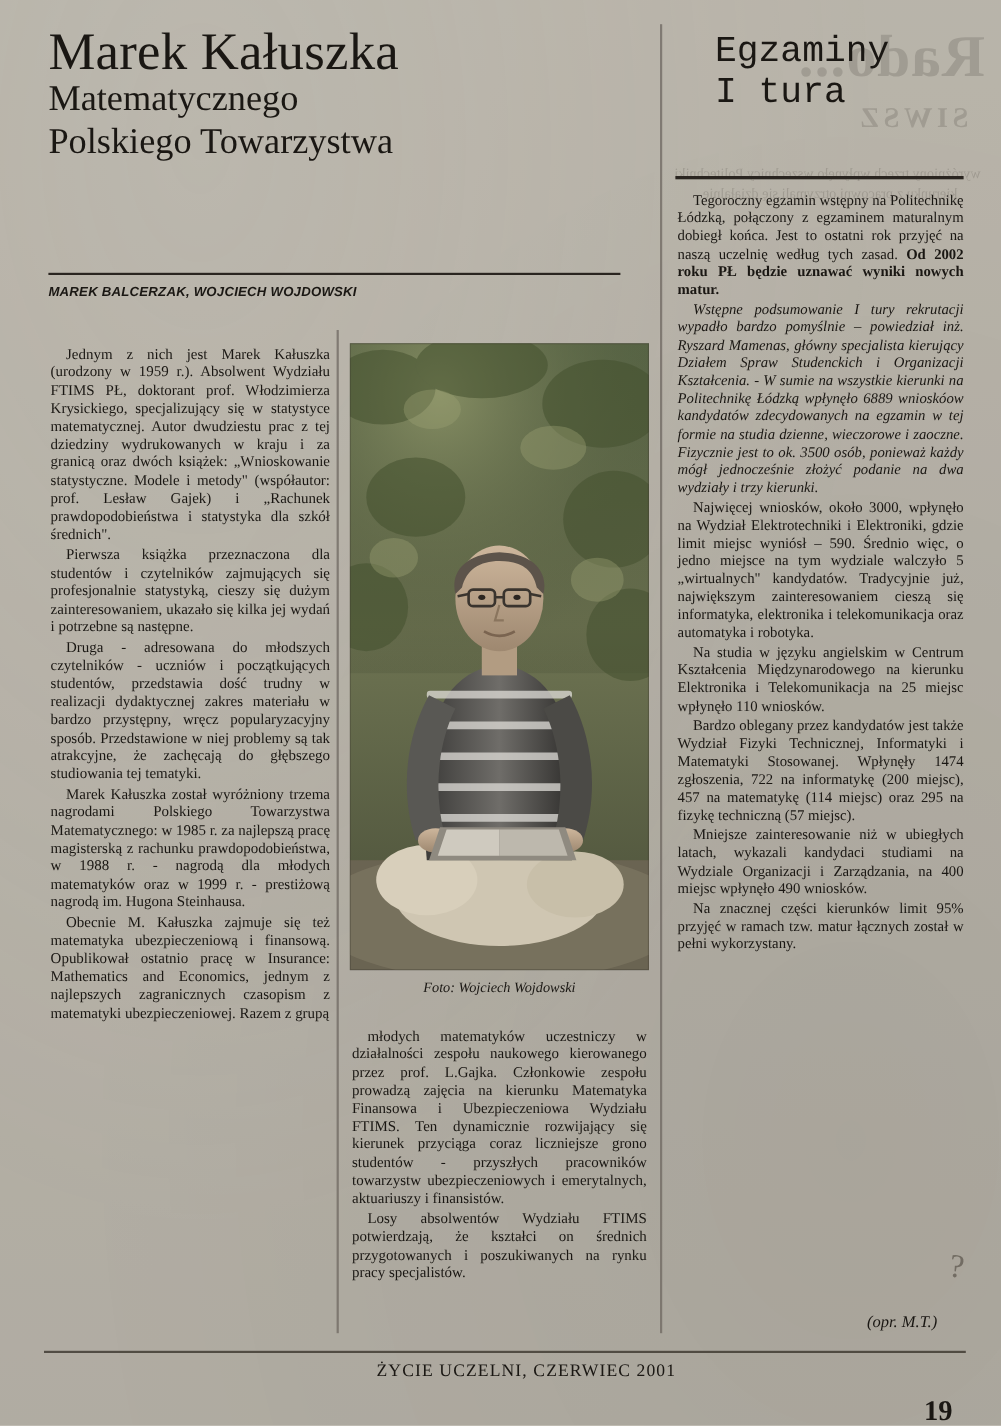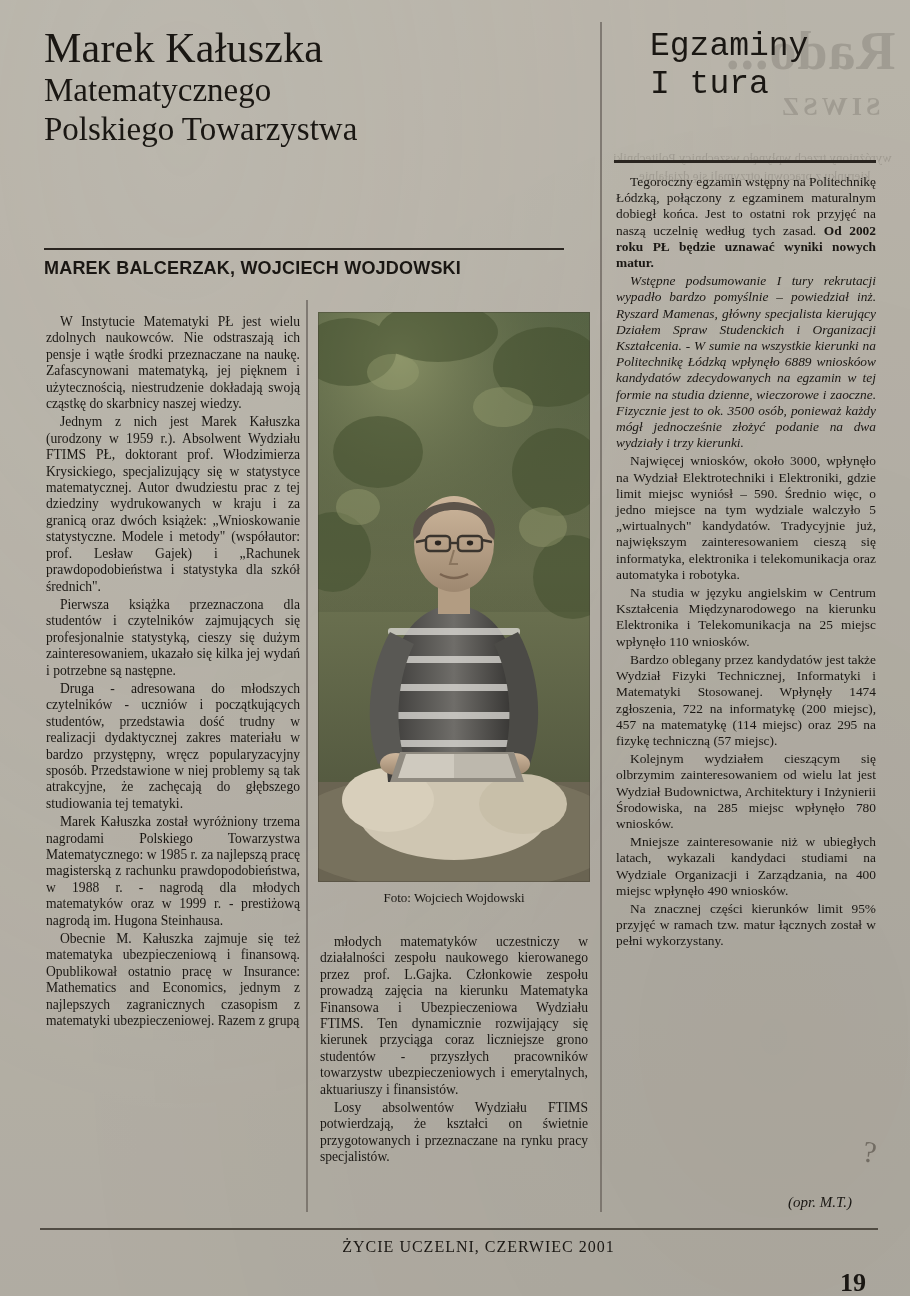--- a/index.html
+++ b/index.html
@@ -60,39 +60,40 @@
   }
 
   
   .headline {
     position: absolute;
     left: 44px;
     top: 26px;
     width: 510px;
   }
   .headline .h1 {
-    font-size: 42px;
+    font-size: 48px;
     line-height: 44px;
     font-weight: normal;
     letter-spacing: 0.2px;
   }
   .headline .h2 {
     font-size: 33px;
     line-height: 37px;
     margin-top: 2px;
     font-weight: normal;
   }
   .byline {
     position: absolute;
     left: 44px;
     top: 258px;
     width: 520px;
     font-family: "Liberation Sans", sans-serif;
     font-weight: bold;
-    font-size: 18px;
+    font-style: italic;
+    font-size: 12px;
     letter-spacing: .2px;
   }
   .byline-rule {
     position: absolute;
     left: 44px;
     top: 248px;
     width: 520px;
     height: 2px;
     background: #2a2520;
   }
@@ -154,20 +155,21 @@
     overflow: hidden;
   }
   .photo svg { display: block; }
   .photo-caption {
     position: absolute;
     left: 318px;
     top: 890px;
     width: 272px;
     text-align: center;
     font-size: 13px;
+    font-style: italic;
     font-family: "Liberation Serif", serif;
   }
 
   
   .opr {
     position: absolute;
     left: 588px;
     top: 1194px;
     width: 264px;
     text-align: right;
@@ -235,21 +237,20 @@
     <div class="rhead">
       <div class="t1">Egzaminy</div>
       <div class="t1">I tura</div>
     </div>
     <div class="rhead-rule"></div>
 
     <div class="vrule" style="left:600px; top:22px; height:1190px;"></div>
     <div class="vrule" style="left:306px; top:300px; height:912px;"></div>
 
     <div class="col" id="col1">
-      <p class="first">W Instytucie Matematyki PŁ jest wielu zdolnych naukowców. Nie odstraszają ich pensje i wątłe środki przeznaczane na naukę. Zafascynowani matematyką, jej pięknem i użytecznością, niestrudzenie dokładają swoją cząstkę do skarbnicy naszej wiedzy.</p>
       <p>Jednym z nich jest Marek Kałuszka (urodzony w 1959 r.). Absolwent Wydziału FTIMS PŁ, doktorant prof. Włodzimierza Krysickiego, specjalizujący się w statystyce matematycznej. Autor dwudziestu prac z tej dziedziny wydrukowanych w kraju i za granicą oraz dwóch książek: „Wnioskowanie statystyczne. Modele i metody" (współautor: prof. Lesław Gajek) i „Rachunek prawdopodobieństwa i statystyka dla szkół średnich".</p>
       <p>Pierwsza książka przeznaczona dla studentów i czytelników zajmujących się profesjonalnie statystyką, cieszy się dużym zainteresowaniem, ukazało się kilka jej wydań i potrzebne są następne.</p>
       <p>Druga - adresowana do młodszych czytelników - uczniów i początkujących studentów, przedstawia dość trudny w realizacji dydaktycznej zakres materiału w bardzo przystępny, wręcz popularyzacyjny sposób. Przedstawione w niej problemy są tak atrakcyjne, że zachęcają do głębszego studiowania tej tematyki.</p>
       <p>Marek Kałuszka został wyróżniony trzema nagrodami Polskiego Towarzystwa Matematycznego: w 1985 r. za najlepszą pracę magisterską z rachunku prawdopodobieństwa, w 1988 r. - nagrodą dla młodych matematyków oraz w 1999 r. - prestiżową nagrodą im. Hugona Steinhausa.</p>
       <p>Obecnie M. Kałuszka zajmuje się też matematyka ubezpieczeniową i finansową. Opublikował ostatnio pracę w Insurance: Mathematics and Economics, jednym z najlepszych zagranicznych czasopism z matematyki ubezpieczeniowej. Razem z grupą</p>
     </div>
 
     <div class="photo">
       <svg width="272" height="570" viewBox="0 0 272 570" xmlns="http://www.w3.org/2000/svg">
         <defs>
@@ -342,30 +343,29 @@
           <path d="M122 262 Q136 270 150 262" stroke="#7a6450" stroke-width="2.4" fill="none"></path>
         </g>
 
         <rect width="272" height="570" fill="none" stroke="#3b372f" stroke-width="2" opacity="0.35"></rect>
       </svg>
     </div>
     <div class="photo-caption">Foto: Wojciech Wojdowski</div>
 
     <div class="col" id="col2">
       <p class="first">młodych matematyków uczestniczy w działalności zespołu naukowego kierowanego przez prof. L.Gajka. Członkowie zespołu prowadzą zajęcia na kierunku Matematyka Finansowa i Ubezpieczeniowa Wydziału FTIMS. Ten dynamicznie rozwijający się kierunek przyciąga coraz liczniejsze grono studentów - przyszłych pracowników towarzystw ubezpieczeniowych i emerytalnych, aktuariuszy i finansistów.</p>
-      <p>Losy absolwentów Wydziału FTIMS potwierdzają, że kształci on świetnie przygotowanych i przeznaczane na rynku pracy specjalistów.</p>
+      <p>Losy absolwentów Wydziału FTIMS potwierdzają, że kształci on średnich przygotowanych i poszukiwanych na rynku pracy specjalistów.</p>
     </div>
 
     <div class="col" id="col3">
       <p><span>Tegoroczny egzamin wstępny na Politechnikę Łódzką, połączony z egzaminem maturalnym dobiegł końca. Jest to ostatni rok przyjęć na naszą uczelnię według tych zasad. </span><span class="bd">Od 2002 roku PŁ będzie uznawać wyniki nowych matur.</span></p>
       <p class="it">Wstępne podsumowanie I tury rekrutacji wypadło bardzo pomyślnie – powiedział inż. Ryszard Mamenas, główny specjalista kierujący Działem Spraw Studenckich i Organizacji Kształcenia. - W sumie na wszystkie kierunki na Politechnikę Łódzką wpłynęło 6889 wnioskóow kandydatów zdecydowanych na egzamin w tej formie na studia dzienne, wieczorowe i zaoczne. Fizycznie jest to ok. 3500 osób, ponieważ każdy mógł jednocześnie złożyć podanie na dwa wydziały i trzy kierunki.</p>
       <p>Najwięcej wniosków, około 3000, wpłynęło na Wydział Elektrotechniki i Elektroniki, gdzie limit miejsc wyniósł – 590. Średnio więc, o jedno miejsce na tym wydziale walczyło 5 „wirtualnych" kandydatów. Tradycyjnie już, największym zainteresowaniem cieszą się informatyka, elektronika i telekomunikacja oraz automatyka i robotyka.</p>
       <p>Na studia w języku angielskim w Centrum Kształcenia Międzynarodowego na kierunku Elektronika i Telekomunikacja na 25 miejsc wpłynęło 110 wniosków.</p>
       <p>Bardzo oblegany przez kandydatów jest także Wydział Fizyki Technicznej, Informatyki i Matematyki Stosowanej. Wpłynęły 1474 zgłoszenia, 722 na informatykę (200 miejsc), 457 na matematykę (114 miejsc) oraz 295 na fizykę techniczną (57 miejsc).</p>
-      <p>Kolejnym wydziałem cieszącym się olbrzymim zainteresowaniem od wielu lat jest Wydział Budownictwa, Architektury i Inżynierii Środowiska, na 285 miejsc wpłynęło 780 wniosków.</p>
       <p>Mniejsze zainteresowanie niż w ubiegłych latach, wykazali kandydaci studiami na Wydziale Organizacji i Zarządzania, na 400 miejsc wpłynęło 490 wniosków.</p>
       <p>Na znacznej części kierunków limit 95% przyjęć w ramach tzw. matur łącznych został w pełni wykorzystany.</p>
     </div>
 
     <div class="opr">(opr. M.T.)</div>
 
     <div class="mark" style="right:34px; top:1135px; transform:rotate(8deg);">?</div>
 
     <div class="footer-rule"></div>
     <div class="footer-center">ŻYCIE UCZELNI,  CZERWIEC 2001</div>

